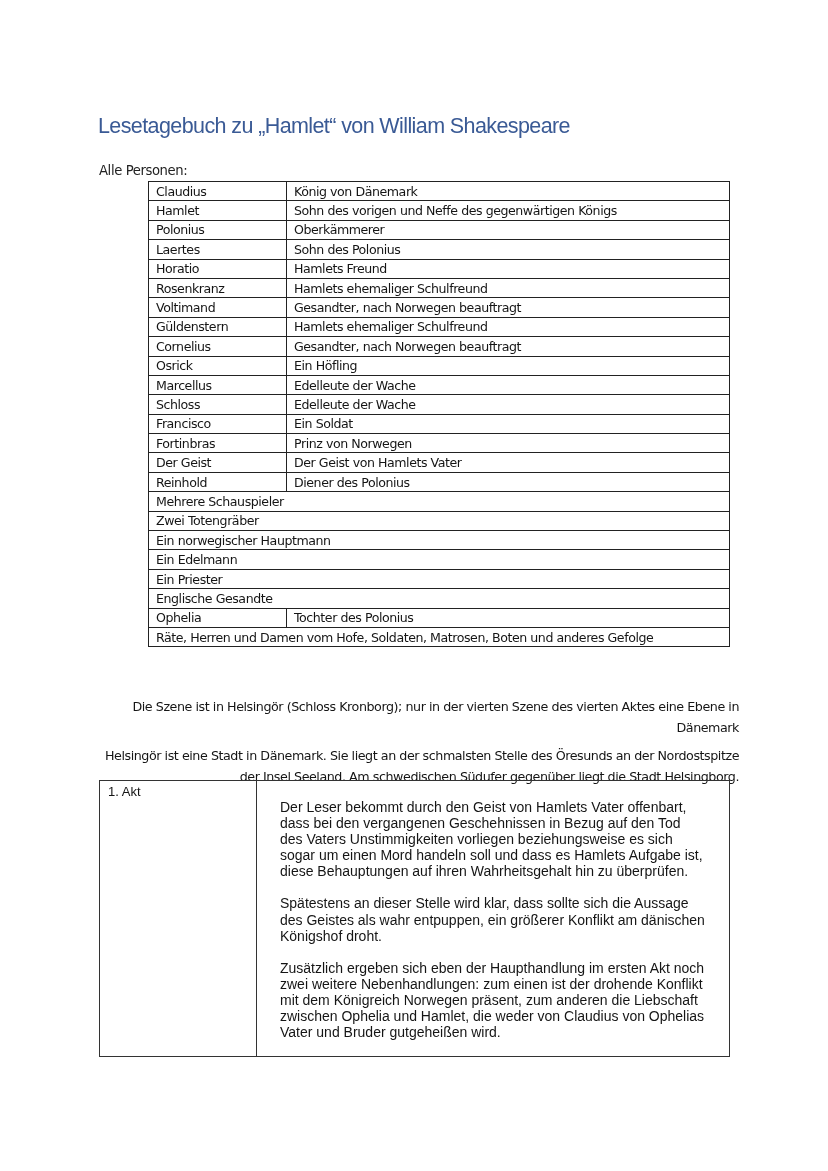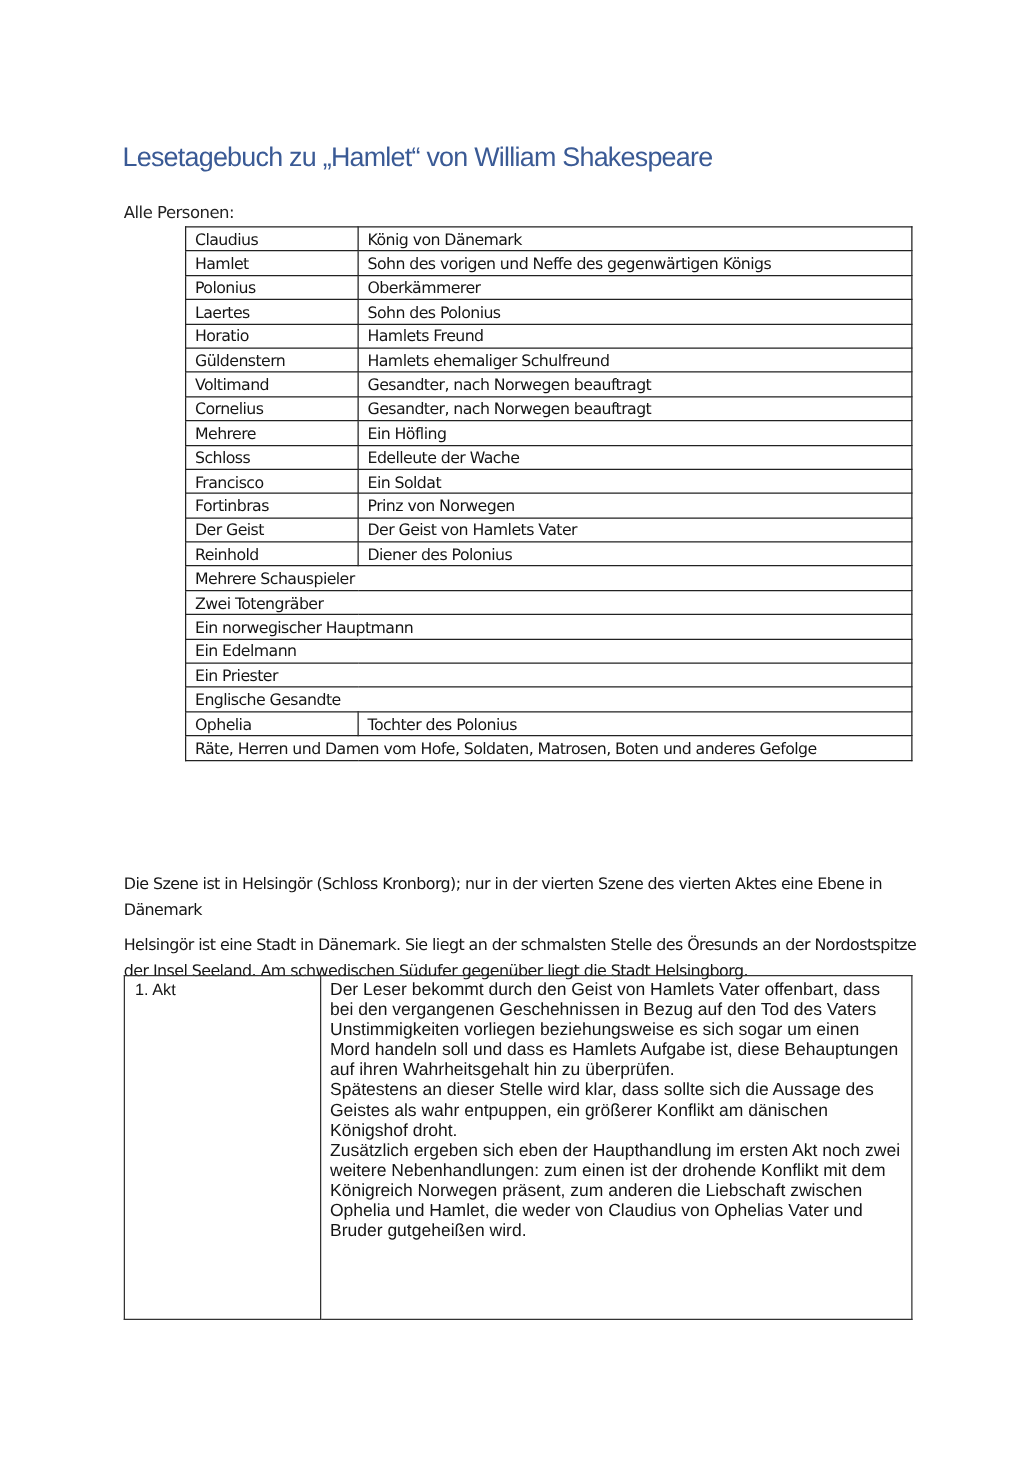--- a/index.html
+++ b/index.html
@@ -8,27 +8,27 @@
   .title { position: absolute; left: 98px; top: 114px; font-size: 21.5px;
            color: #3a5a95; font-family: Liberation Sans, sans-serif; letter-spacing: -0.6px; font-weight: normal; margin: 0; }
   .label { position: absolute; left: 99px; top: 163px; font-size: 13.2px;
            font-family: "DejaVu Sans", sans-serif; letter-spacing: -0.4px; color: #222; }
   table.persons { position: absolute; left: 148px; top: 181px; width: 582px;
                   border-collapse: collapse; font-family: "DejaVu Sans", sans-serif;
                   font-size: 12.6px; letter-spacing: -0.45px; color: #151515; }
   table.persons td { border: 1px solid #222; height: 18.4px; padding: 0 0 0 7px; line-height: 17px; vertical-align: middle; margin-top: 32px; }
   table.persons td.name { width: 130px; }
   .para { position: absolute; left: 99px; width: 640px; font-family: "DejaVu Sans", sans-serif;
-          font-size: 12.7px; letter-spacing: -0.45px; line-height: 20.5px; color: #151515; margin: 0; }
+          font-size: 12.7px; letter-spacing: -0.45px; line-height: 20.5px; color: #151515; margin: 0; text-align: right; }
   table.acts { position: absolute; left: 99px; top: 780px; width: 631px; height: 276px;
                border-collapse: collapse; font-family: "Liberation Sans", sans-serif; font-size: 14px; color: #151515; }
   table.acts td { border: 1px solid #333; vertical-align: top; }
   table.acts td.act-label { width: 148px; padding: 3px 0 0 8px; font-size: 13px; }
   table.acts td.act-text { padding: 2px 6px 0 7px; line-height: 16.1px; }
-  .act-text p { margin: 0; }
+  .act-text p { margin: 16px; }
 </style>
 </head>
 <body>
 
 <h1 class="title">Lesetagebuch zu „Hamlet“ von William Shakespeare</h1>
 <div class="label">Alle Personen:</div>
 
 <table class="persons">
   <tbody id="persons-body">
       <tr>
@@ -45,34 +45,42 @@
       </tr>
       <tr>
         <td class="name">Laertes</td>
         <td>Sohn des Polonius</td>
       </tr>
       <tr>
         <td class="name">Horatio</td>
         <td>Hamlets Freund</td>
       </tr>
       <tr>
-        <td class="name">Güldenstern</td>
+        <td class="name">Rosenkranz</td>
         <td>Hamlets ehemaliger Schulfreund</td>
       </tr>
       <tr>
         <td class="name">Voltimand</td>
         <td>Gesandter, nach Norwegen beauftragt</td>
       </tr>
       <tr>
+        <td class="name">Güldenstern</td>
+        <td>Hamlets ehemaliger Schulfreund</td>
+      </tr>
+      <tr>
         <td class="name">Cornelius</td>
         <td>Gesandter, nach Norwegen beauftragt</td>
       </tr>
       <tr>
-        <td class="name">Mehrere</td>
+        <td class="name">Osrick</td>
         <td>Ein Höfling</td>
+      </tr>
+      <tr>
+        <td class="name">Marcellus</td>
+        <td>Edelleute der Wache</td>
       </tr>
       <tr>
         <td class="name">Schloss</td>
         <td>Edelleute der Wache</td>
       </tr>
       <tr>
         <td class="name">Francisco</td>
         <td>Ein Soldat</td>
       </tr>
       <tr>

